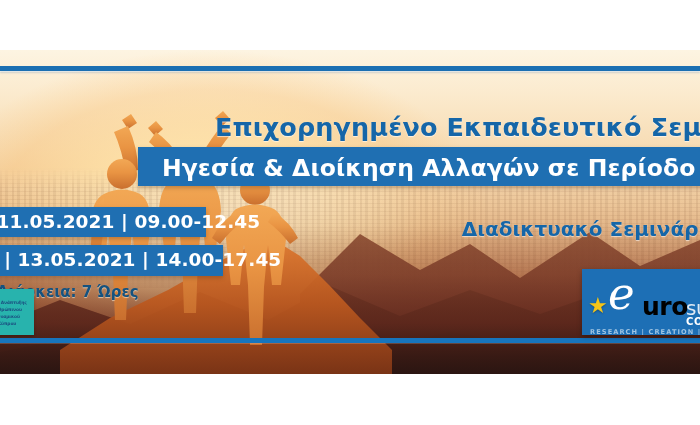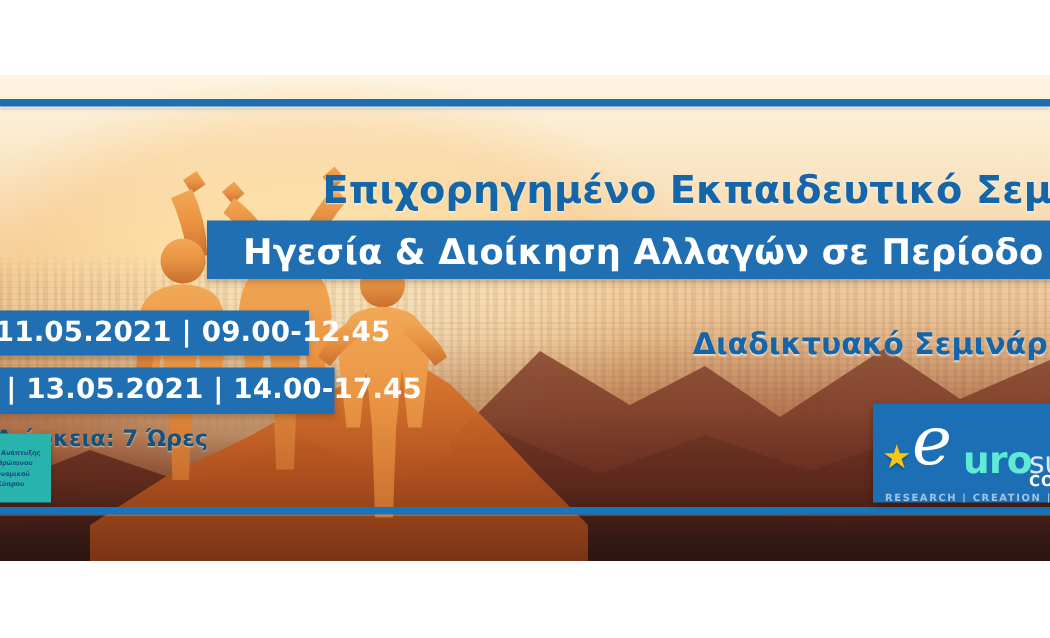--- a/index.html
+++ b/index.html
@@ -76,21 +76,21 @@
   #hrda .l1{top:11px;} #hrda .l2{top:18px;} #hrda .l3{top:25px;} #hrda .l4{top:32px;}
 
   
   #euro{position:absolute;left:582px;top:219px;width:140px;height:66px;
       background:#1d6fb5;box-shadow:0 2px 5px rgba(0,0,0,.3);overflow:hidden;}
   #euro .star{position:absolute;left:6px;top:26px;width:22px;height:22px;color:#f5c518;font-size:22px;line-height:22px;
       text-shadow:0 1px 2px rgba(0,0,0,.3);}
   #euro .e{position:absolute;left:26px;top:2px;font-family:"DejaVu Serif",serif;
       font-style:italic;font-size:45px;line-height:45px;color:#ffffff;font-weight:400;}
   #euro .uro{position:absolute;left:60px;top:25px;font-size:25px;line-height:25px;
-      color:#5eead4;font-weight:700;letter-spacing:-.5px;}
+      color:#000000;font-weight:700;letter-spacing:-.5px;}
   #euro .suc{position:absolute;left:104px;top:29px;font-size:20px;line-height:20px;
       color:#dfe9f3;font-weight:400;letter-spacing:-.3px;}
   #euro .cons{position:absolute;left:104px;top:48px;font-size:10px;line-height:10px;
       color:#ffffff;font-weight:700;letter-spacing:.6px;}
   #euro .tag{position:absolute;left:8px;top:59px;font-size:6.6px;line-height:8px;
       color:#9fc4e2;font-weight:700;letter-spacing:1.1px;white-space:nowrap;}
 </style>
 </head>
 <body>
 

